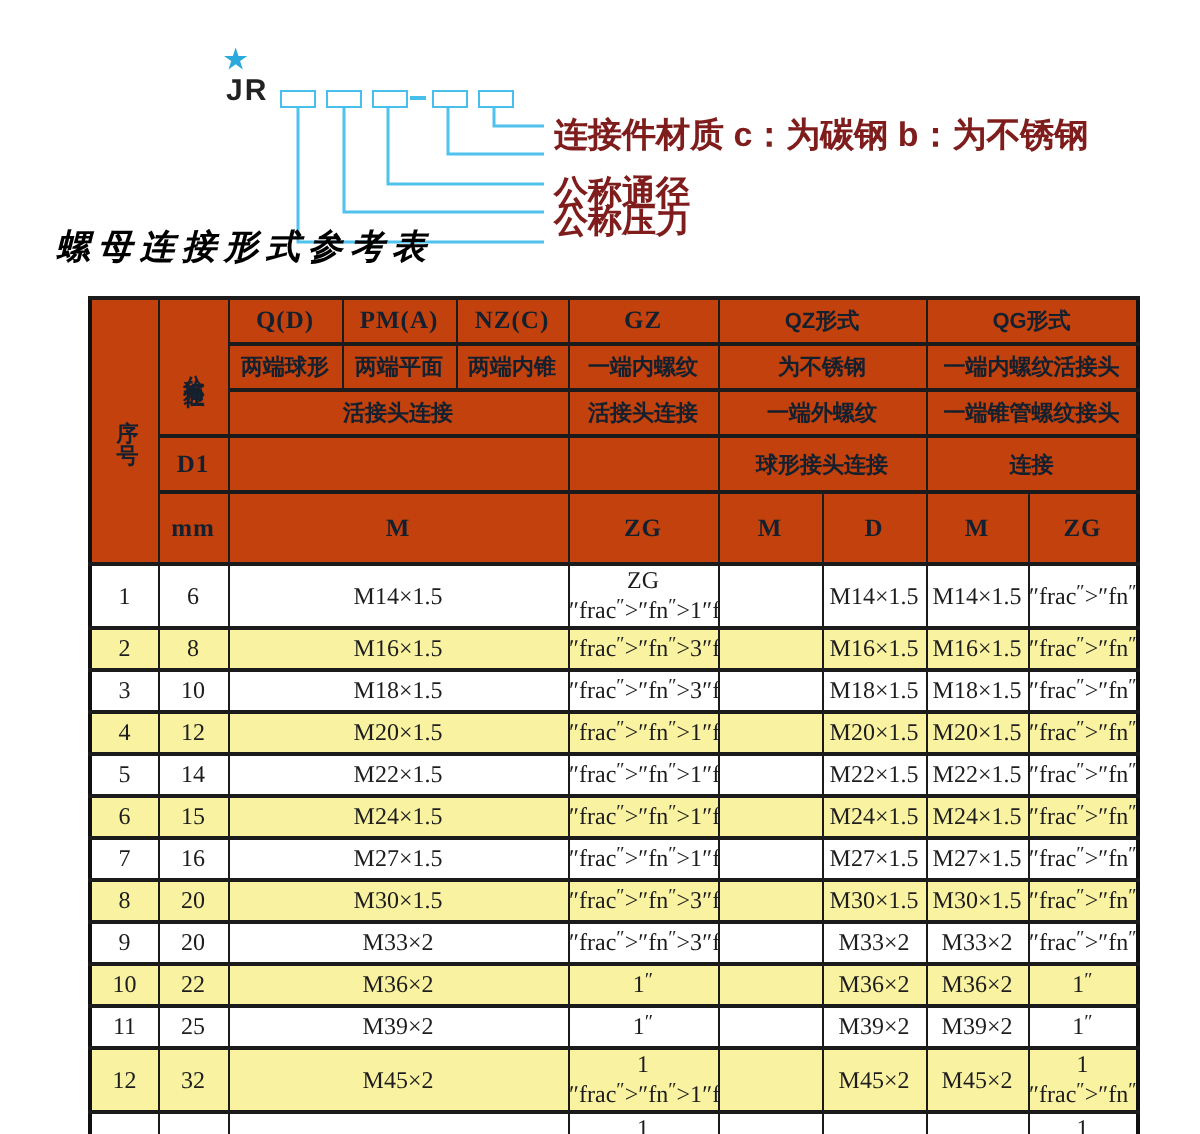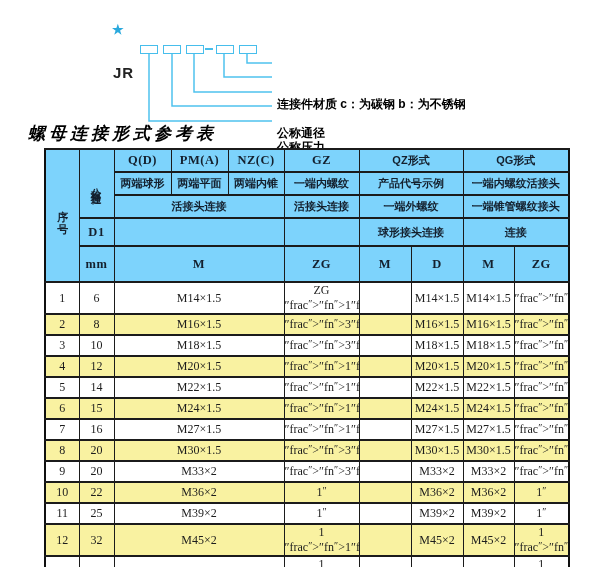--- a/index.html
+++ b/index.html
@@ -7,44 +7,44 @@
     width:600px;height:567px;position:relative;overflow:hidden;
     background:#ffffff;
     font-family:"Liberation Sans",sans-serif;
     -webkit-font-smoothing:antialiased;
   }
   
   .diagram{position:absolute;left:0;top:0;width:600px;height:148px;}
   .diag-lines{position:absolute;left:0;top:0;}
   .star{position:absolute;left:112px;top:22px;font-size:13px;color:#2aa9dd;font-weight:bold;}
   .diag-heading{position:absolute;left:127px;top:20px;font-size:14px;font-weight:bold;color:#111;}
-  .code-prefix{position:absolute;left:113px;top:37px;font-size:15px;font-weight:bold;color:#222;letter-spacing:1px;margin-top:27px;}
+  .code-prefix{position:absolute;left:113px;top:37px;font-size:15px;font-weight:bold;color:#222;letter-spacing:1px;}
   .code-box{position:absolute;top:45px;width:16px;height:7px;border:1.5px solid #47beec;background:#fff;}
   .b1{left:140px}.b2{left:163px}.b3{left:186px}.b4{left:216px}.b5{left:239px}
   .code-dash{position:absolute;left:205px;top:48px;width:8px;height:2px;background:#47beec;}
-  .diag-label{position:absolute;left:277px;height:14px;font-size:12px;font-weight:bold;color:#000000;white-space:nowrap;margin-top:40px;}
+  .diag-label{position:absolute;left:277px;height:14px;font-size:17px;font-weight:bold;color:#7f1d1d;white-space:nowrap;}
   .dl1{top:56px}.dl2{top:70px}.dl3{top:85px}.dl4{top:99px}.dl5{top:114px}
   
   .tbl-title{
-    position:absolute;left:28px;top:122px;
+    position:absolute;left:28px;top:112px;
     font-family:"DejaVu Serif",serif;font-weight:bold;font-style:italic;
     font-size:17px;color:#000;letter-spacing:4px;white-space:nowrap;
   }
   
   table.ref{
     position:absolute;left:44px;top:148px;width:524px;
     border-collapse:collapse;table-layout:fixed;
     border:2px solid #101010;
   }
   table.ref th,table.ref td{
     border:1px solid #1b1b1b;border-top-width:2px;border-bottom-width:2px;
     padding:0;text-align:center;vertical-align:middle;overflow:hidden;
   }
   table.ref th{
-    background:#7dd3fc;color:#14202e;
+    background:#c2410c;color:#14202e;
     font-family:"Liberation Sans",sans-serif;font-weight:bold;font-size:11px;
   }
   table.ref th.lat{font-family:"Liberation Serif",serif;font-size:12.5px;letter-spacing:.5px;}
   tr.h1,tr.h2,tr.h3{height:23px}
   tr.h4{height:28px}
   tr.h5{height:36px}
   tr.dr{height:21px}
   tr.dr td{
     font-family:"Liberation Serif",serif;font-size:12px;color:#1d1d1d;background:#ffffff;
   }
@@ -104,21 +104,21 @@
       <th class="lat">NZ(C)</th>
       <th class="lat">GZ</th>
       <th colspan="2">QZ形式</th>
       <th colspan="2">QG形式</th>
     </tr>
     <tr class="h2">
       <th>两端球形</th>
       <th>两端平面</th>
       <th>两端内锥</th>
       <th>一端内螺纹</th>
-      <th colspan="2">产品代号示例</th>
+      <th colspan="2">为不锈钢</th>
       <th colspan="2">一端内螺纹活接头</th>
     </tr>
     <tr class="h3">
       <th colspan="3">活接头连接</th>
       <th>活接头连接</th>
       <th colspan="2">一端外螺纹</th>
       <th colspan="2">一端锥管螺纹接头</th>
     </tr>
     <tr class="h4">
       <th class="lat">D1</th>

